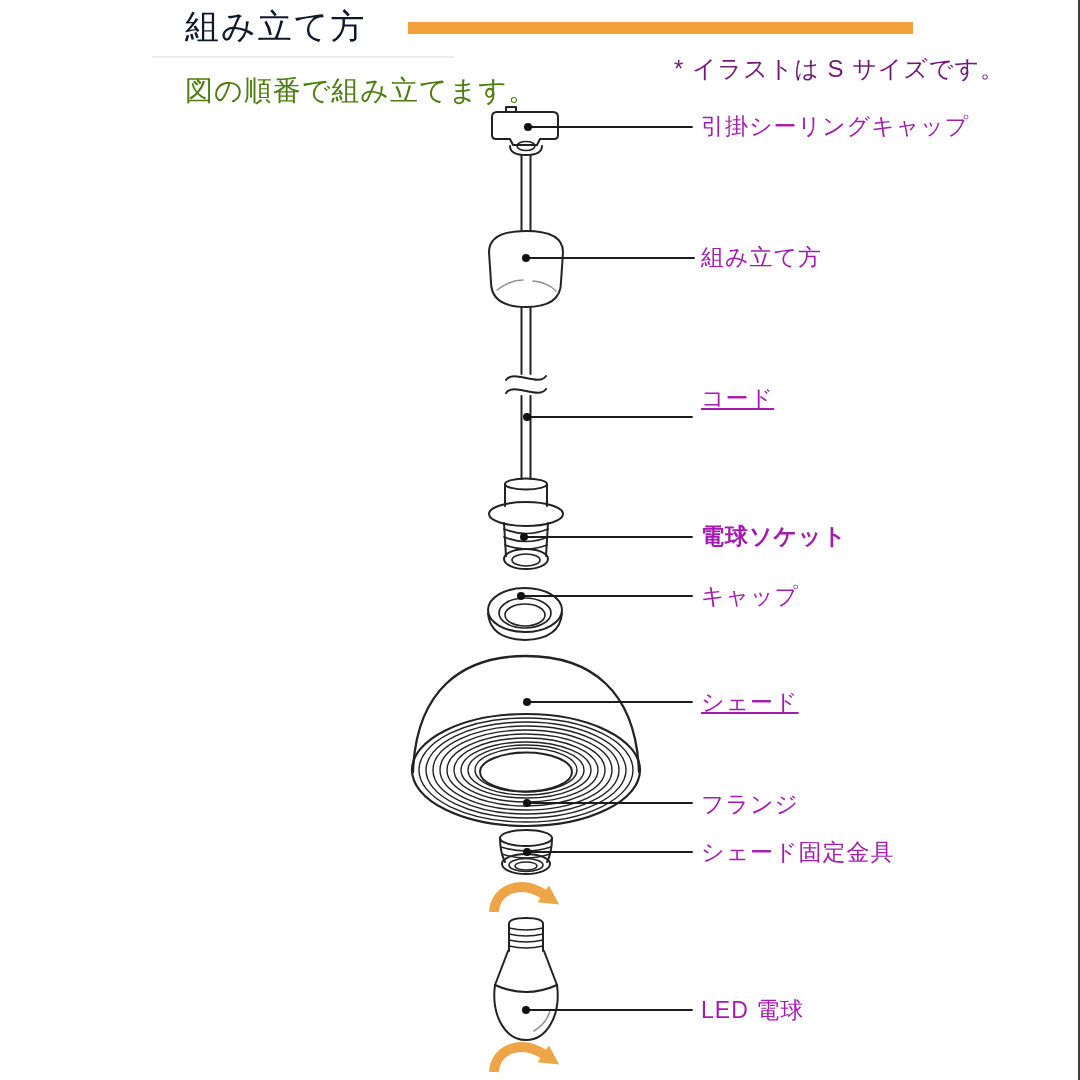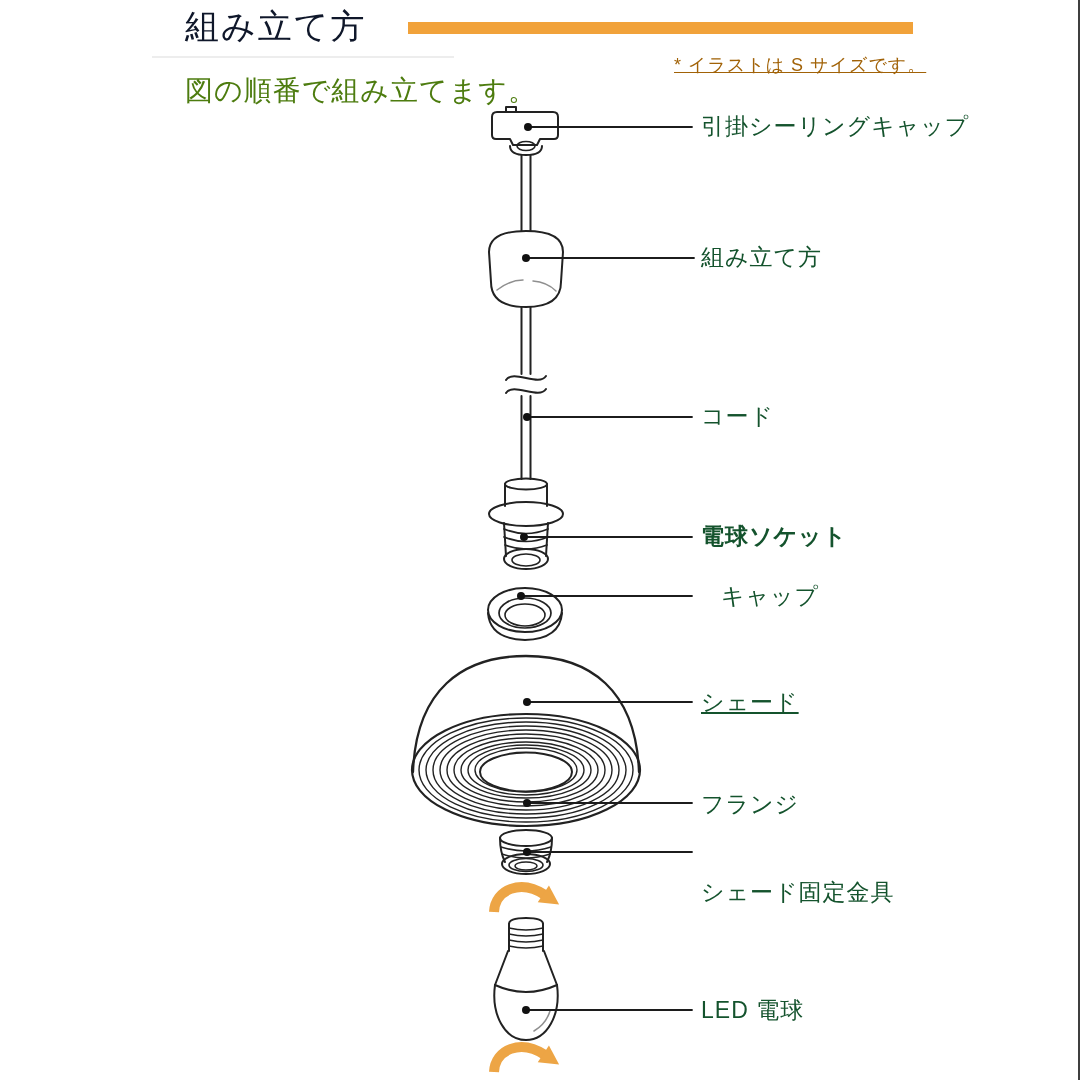--- a/index.html
+++ b/index.html
@@ -15,25 +15,25 @@
   .title-underline-faint{
     position:absolute;left:152px;top:56px;width:302px;height:2px;background:#ededed;
   }
   .accent-bar{
     position:absolute;left:408px;top:22px;width:505px;height:12px;
   }
   .subtitle{
     position:absolute;left:185px;top:72px;font-size:28px;color:#4d7c0f;letter-spacing:1px;
   }
   .size-note{
-    position:absolute;left:674px;top:53px;font-size:18px;color:#a16207;letter-spacing:1px;text-decoration:underline;
+    position:absolute;left:674px;top:53px;font-size:24px;color:#701a75;letter-spacing:1px;
   }
   .diagram-svg{position:absolute;left:0;top:0;width:1080px;height:1080px;}
   .part-label{
-    position:absolute;left:701px;font-size:23px;color:#14532d;
+    position:absolute;left:701px;font-size:23px;color:#a21caf;
     letter-spacing:1px;white-space:nowrap;line-height:28px;
   }
   .edge-line{
     position:absolute;right:0;top:0;width:2px;height:1080px;background:#3f3f3f;
   }
 </style>
 </head>
 <body>
 
 <div class="page-title">組み立て方</div>
@@ -157,21 +157,21 @@
       <circle cx="527" cy="803" r="4" fill="#111" stroke="none"></circle>
     <line x1="527" y1="852" x2="692" y2="852"></line>  
       <circle cx="527" cy="852" r="4" fill="#111" stroke="none"></circle>
     <line x1="526" y1="1010" x2="692" y2="1010"></line> 
       <circle cx="526" cy="1010" r="4" fill="#111" stroke="none"></circle>
   </g>
 </svg>
 
 <div class="part-label" style="top:112px;">引掛シーリングキャップ</div>
 <div class="part-label" style="top:243px;">組み立て方</div>
-<div class="part-label" style="top:402px;">コード</div>
+<div class="part-label" style="top:384px;text-decoration:underline;">コード</div>
 <div class="part-label" style="top:522px;font-weight:bold;">電球ソケット</div>
-<div class="part-label" style="top:582px;margin-left:20px;">キャップ</div>
+<div class="part-label" style="top:582px;">キャップ</div>
 <div class="part-label" style="top:688px;text-decoration:underline;">シェード</div>
 <div class="part-label" style="top:790px;">フランジ</div>
-<div class="part-label" style="top:838px;margin-top:40px;">シェード固定金具</div>
+<div class="part-label" style="top:838px;">シェード固定金具</div>
 <div class="part-label" style="top:996px;">LED 電球</div>
 
 <div class="edge-line"></div>
 
 </body></html>

